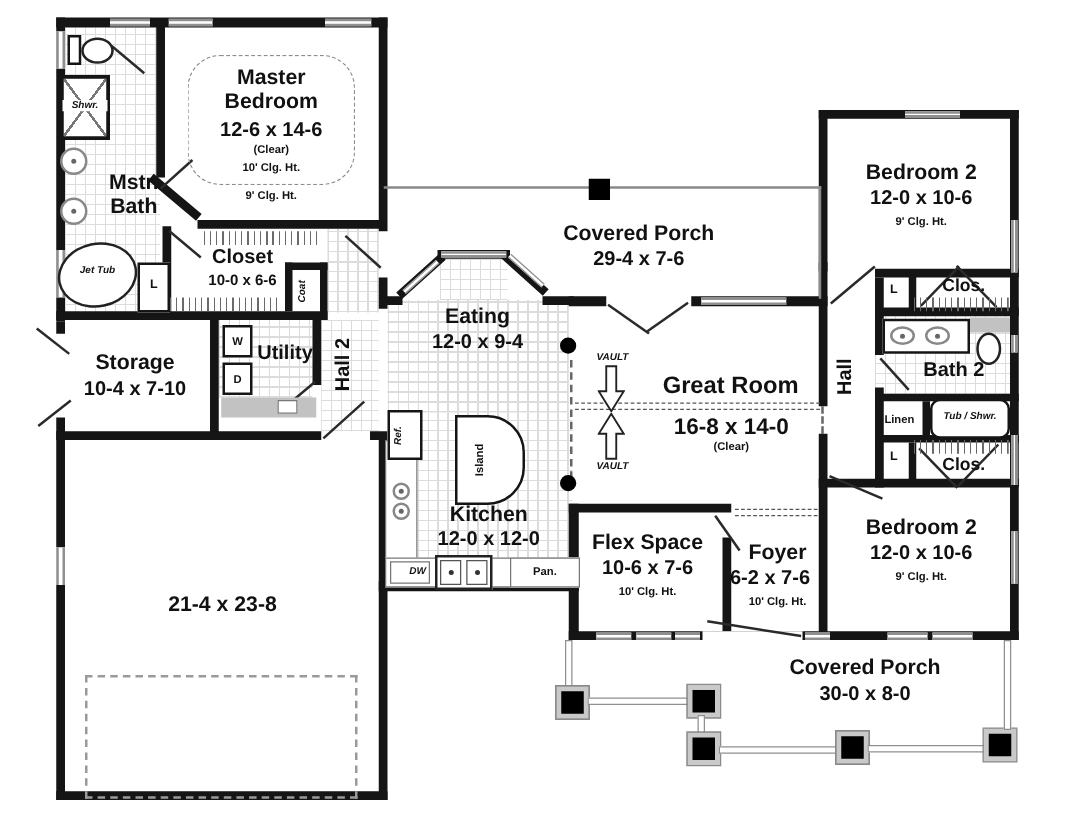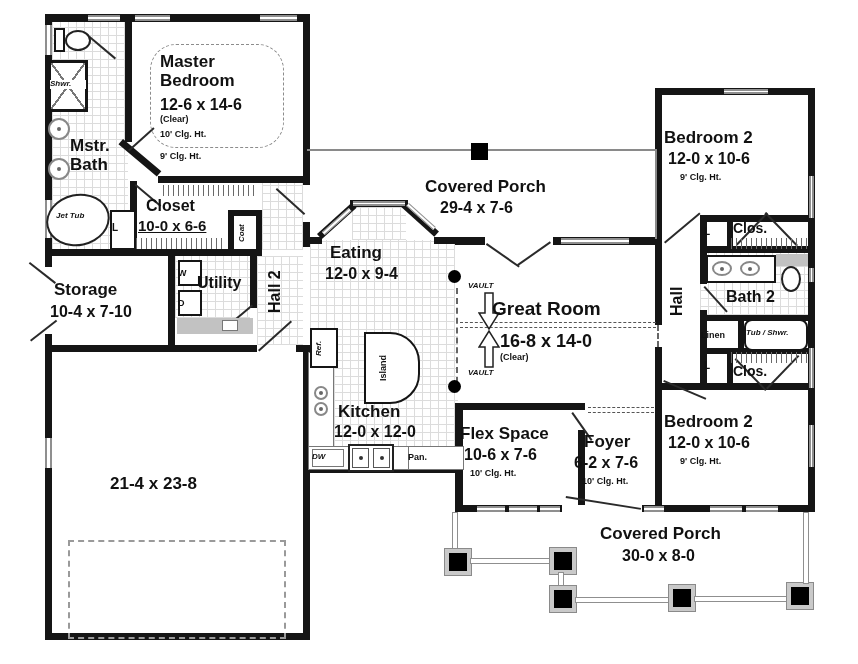--- a/index.html
+++ b/index.html
@@ -6,23 +6,23 @@
   .plan{position:relative;width:858px;height:664px;background:#fff;
         font-family:"Liberation Sans",sans-serif;color:#111;overflow:hidden;}
   .w{position:absolute;background:#151515;}
   .diag{position:absolute;background:#151515;height:7px;transform-origin:0 0;}
   .win{position:absolute;background:#fff;border-top:2px solid #8f8f8f;border-bottom:2px solid #8f8f8f;box-sizing:border-box;}
   .winv{position:absolute;background:#fff;border-left:2px solid #8f8f8f;border-right:2px solid #8f8f8f;box-sizing:border-box;}
   .winr{position:absolute;background:#fff;border-top:1px solid #8f8f8f;border-bottom:1px solid #8f8f8f;box-sizing:border-box;transform-origin:0 0;}
   .grid{position:absolute;background-image:
         repeating-linear-gradient(0deg,#dcdcdc 0 1px,transparent 1px 8px),
         repeating-linear-gradient(90deg,#dcdcdc 0 1px,transparent 1px 8px);}
-  .lbl{position:absolute;font-weight:bold;text-align:left;line-height:1.12;}
+  .lbl{position:absolute;font-weight:bold;text-align:center;line-height:1.12;}
   .f17{font-size:17px;} .f16{font-size:16px;} .f19{font-size:19px;} .f18{font-size:18px;}
-  .f15{font-size:15px;text-decoration:underline;} .f14{font-size:14px;}
+  .f15{font-size:12px;} .f14{font-size:14px;}
   .small{font-size:9px;} .tiny{font-size:8px;font-style:italic;}
   .f10{font-size:10px;}
   .vtext{position:absolute;writing-mode:vertical-rl;transform:rotate(180deg);font-weight:bold;text-align:center;}
   .leaf{position:absolute;height:2px;background:#2a2a2a;transform-origin:0 0;}
   .dashrect{position:absolute;border:2px dashed #9a9a9a;}
   .post{position:absolute;width:18px;height:18px;background:#000;border:4px solid #c9c9c9;outline:1.5px solid #8a8a8a;}
   .rail{position:absolute;background:#fff;border:1px solid #8f8f8f;box-sizing:border-box;}
   .dot{position:absolute;width:13px;height:13px;background:#000;border-radius:50%;}
   .box{position:absolute;background:#fff;border:2px solid #151515;box-sizing:border-box;}
   .lightbox{position:absolute;background:#fff;border:1.5px solid #777;box-sizing:border-box;}

